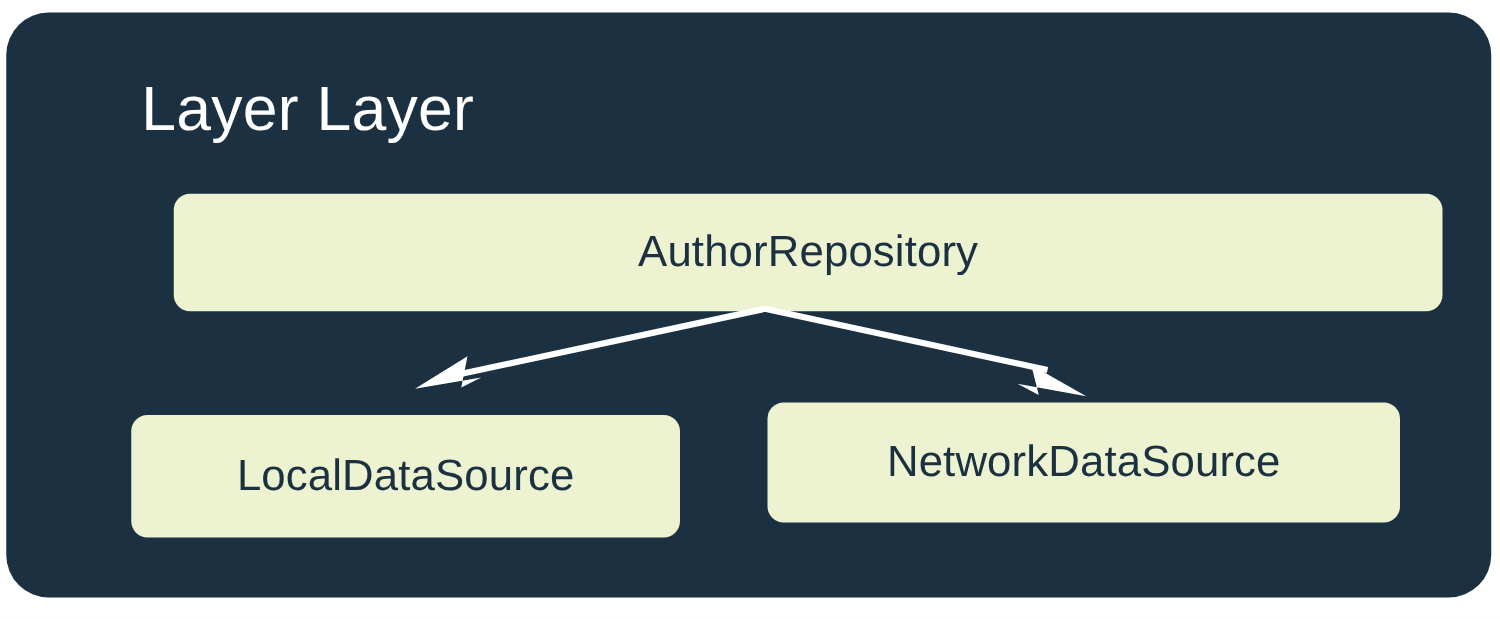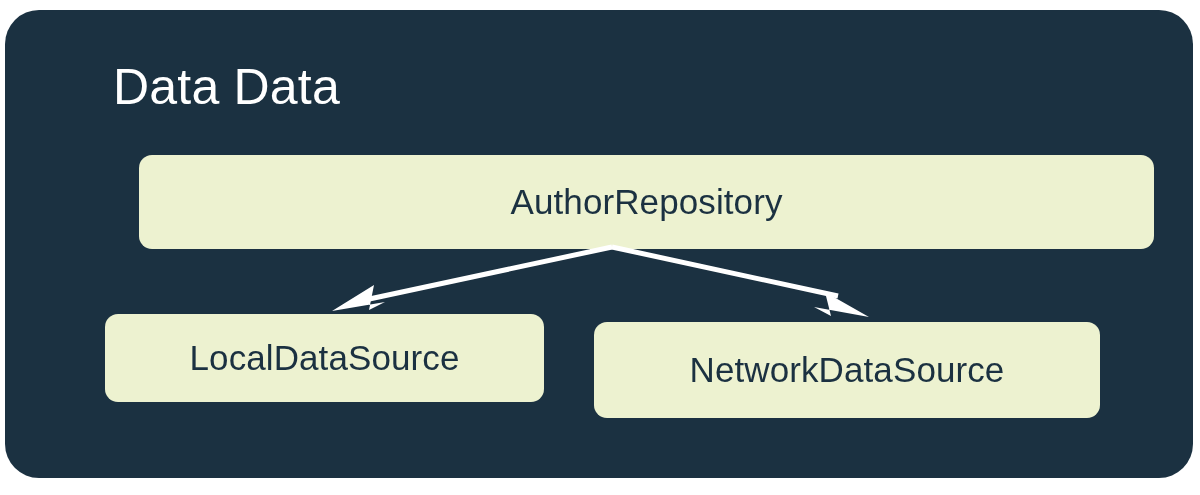--- a/index.html
+++ b/index.html
@@ -68,26 +68,26 @@
 
   #node-repository {
     left: 105px;
     top: 155px;
     width: 1015px;
     height: 94px;
     margin-left: 34px;
   }
   #node-local {
     left: 105px;
-    top: 314px;
+    top: 332px;
     width: 439px;
-    height: 88px;
+    height: 98px;
   }
   #node-network {
-    left: 594px;
+    left: 614px;
     top: 322px;
     width: 506px;
     height: 96px;
   }
 
   
   .connectors {
     position: absolute;
     left: 0;
     top: 0;
@@ -96,21 +96,21 @@
     pointer-events: none;
   }
 </style>
 </head>
 <body>
 
 <div id="canvas">
 
   <div class="layer-panel">
 
-    <div class="layer-title">Data Data</div>
+    <div class="layer-title">Layer Layer</div>
 
   </div>
 
   <div class="node" id="node-repository">
     <span class="node-label">AuthorRepository</span>
   </div>
 
   <div class="node" id="node-local">
     <span class="node-label">LocalDataSource</span>
   </div>

